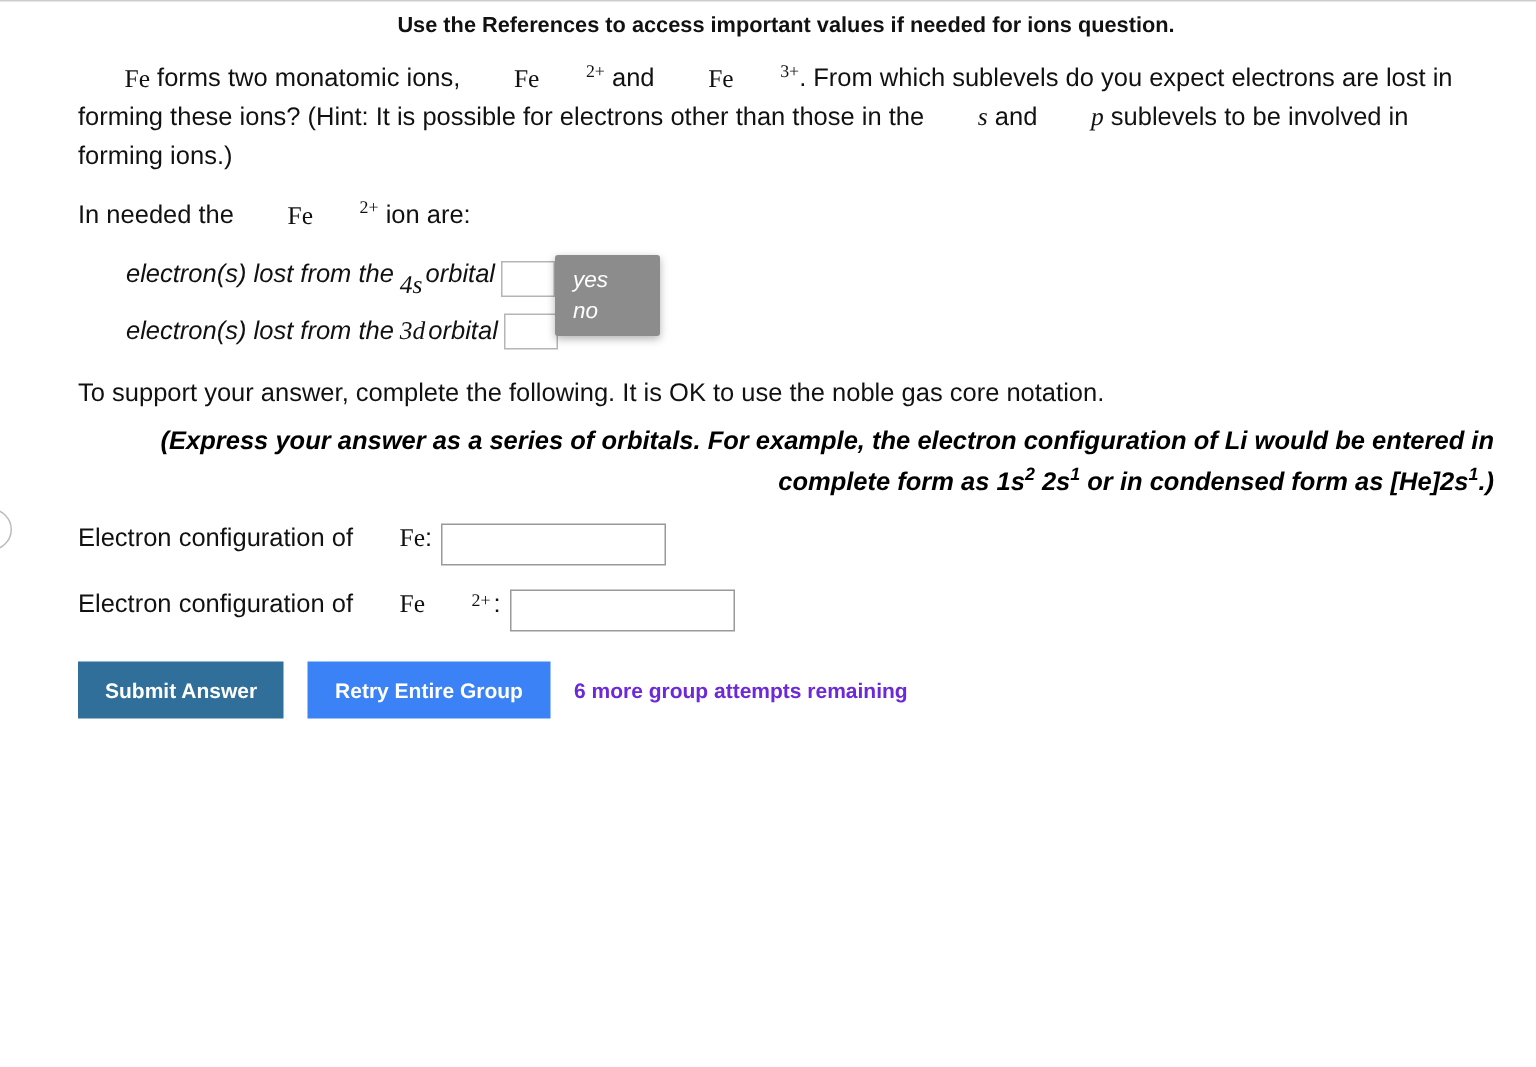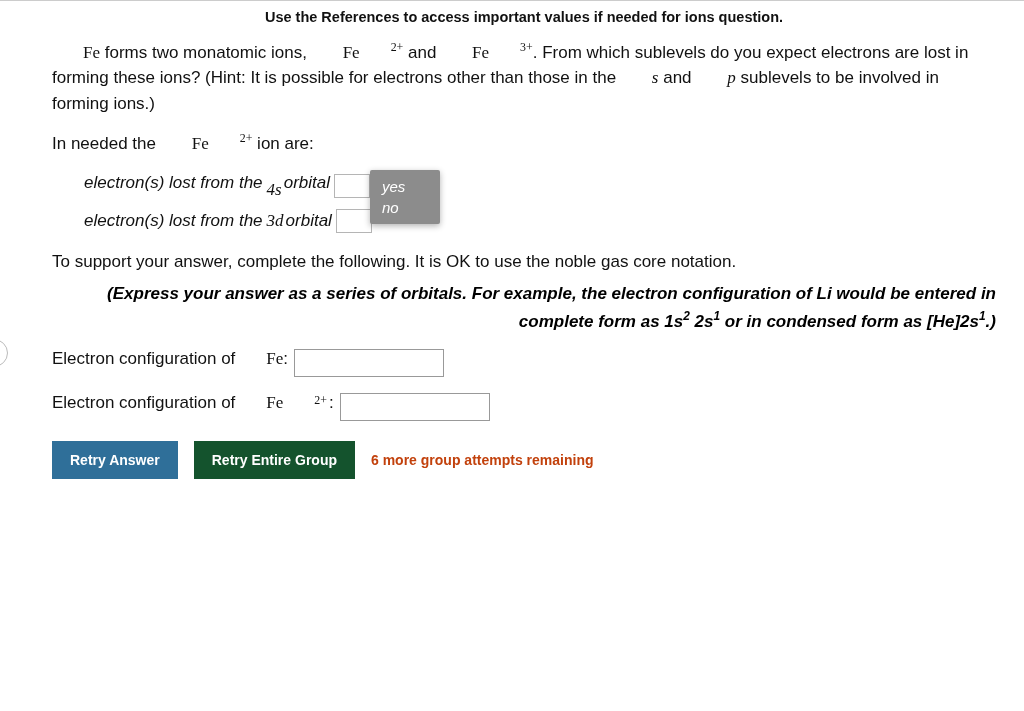--- a/index.html
+++ b/index.html
@@ -70,22 +70,22 @@
     padding: 0 6px; margin-left: 6px;
   }
   .btnbar { display: flex; align-items: center; gap: 16px; margin-top: 20px; }
   .btn {
     display: inline-flex; align-items: center; justify-content: center;
     height: 38px; padding: 0 18px;
     font-size: 14px; font-weight: bold; color: #fff;
     border: none; cursor: pointer;
   }
   .btn.primary { background: #2f6f99; }
-  .btn.secondary { background: #14532d; }
-  .attempts { color: #c2410c; font-size: 14px; font-weight: bold; }
+  .btn.secondary { background: #3b82f6; }
+  .attempts { color: #6d28d9; font-size: 14px; font-weight: bold; }
   .orbital-check {
     display:inline-block; width:18px; height:18px; background:#3a8f3a;
     color:#fff; text-align:center; line-height:18px; font-size:13px;
     margin-left:-2px; vertical-align:middle; border-radius:1px;
   }
 </style>
 </head>
 <body>
 
 <div class="page">
@@ -143,17 +143,17 @@
 
   <div class="field-row">
     <span>Electron configuration of </span>
     <span class="serif">Fe</span>
       <span class="serif sup">2+</span>
     <span style="margin-left:2px">:</span>
     <input class="txt" type="text" style="">
   </div>
 
   <div class="btnbar">
-    <button class="btn primary">Retry Answer</button>
+    <button class="btn primary">Submit Answer</button>
     <button class="btn secondary">Retry Entire Group</button>
     <span class="attempts">6 more group attempts remaining</span>
   </div>
 </div>
 
 </body></html>

